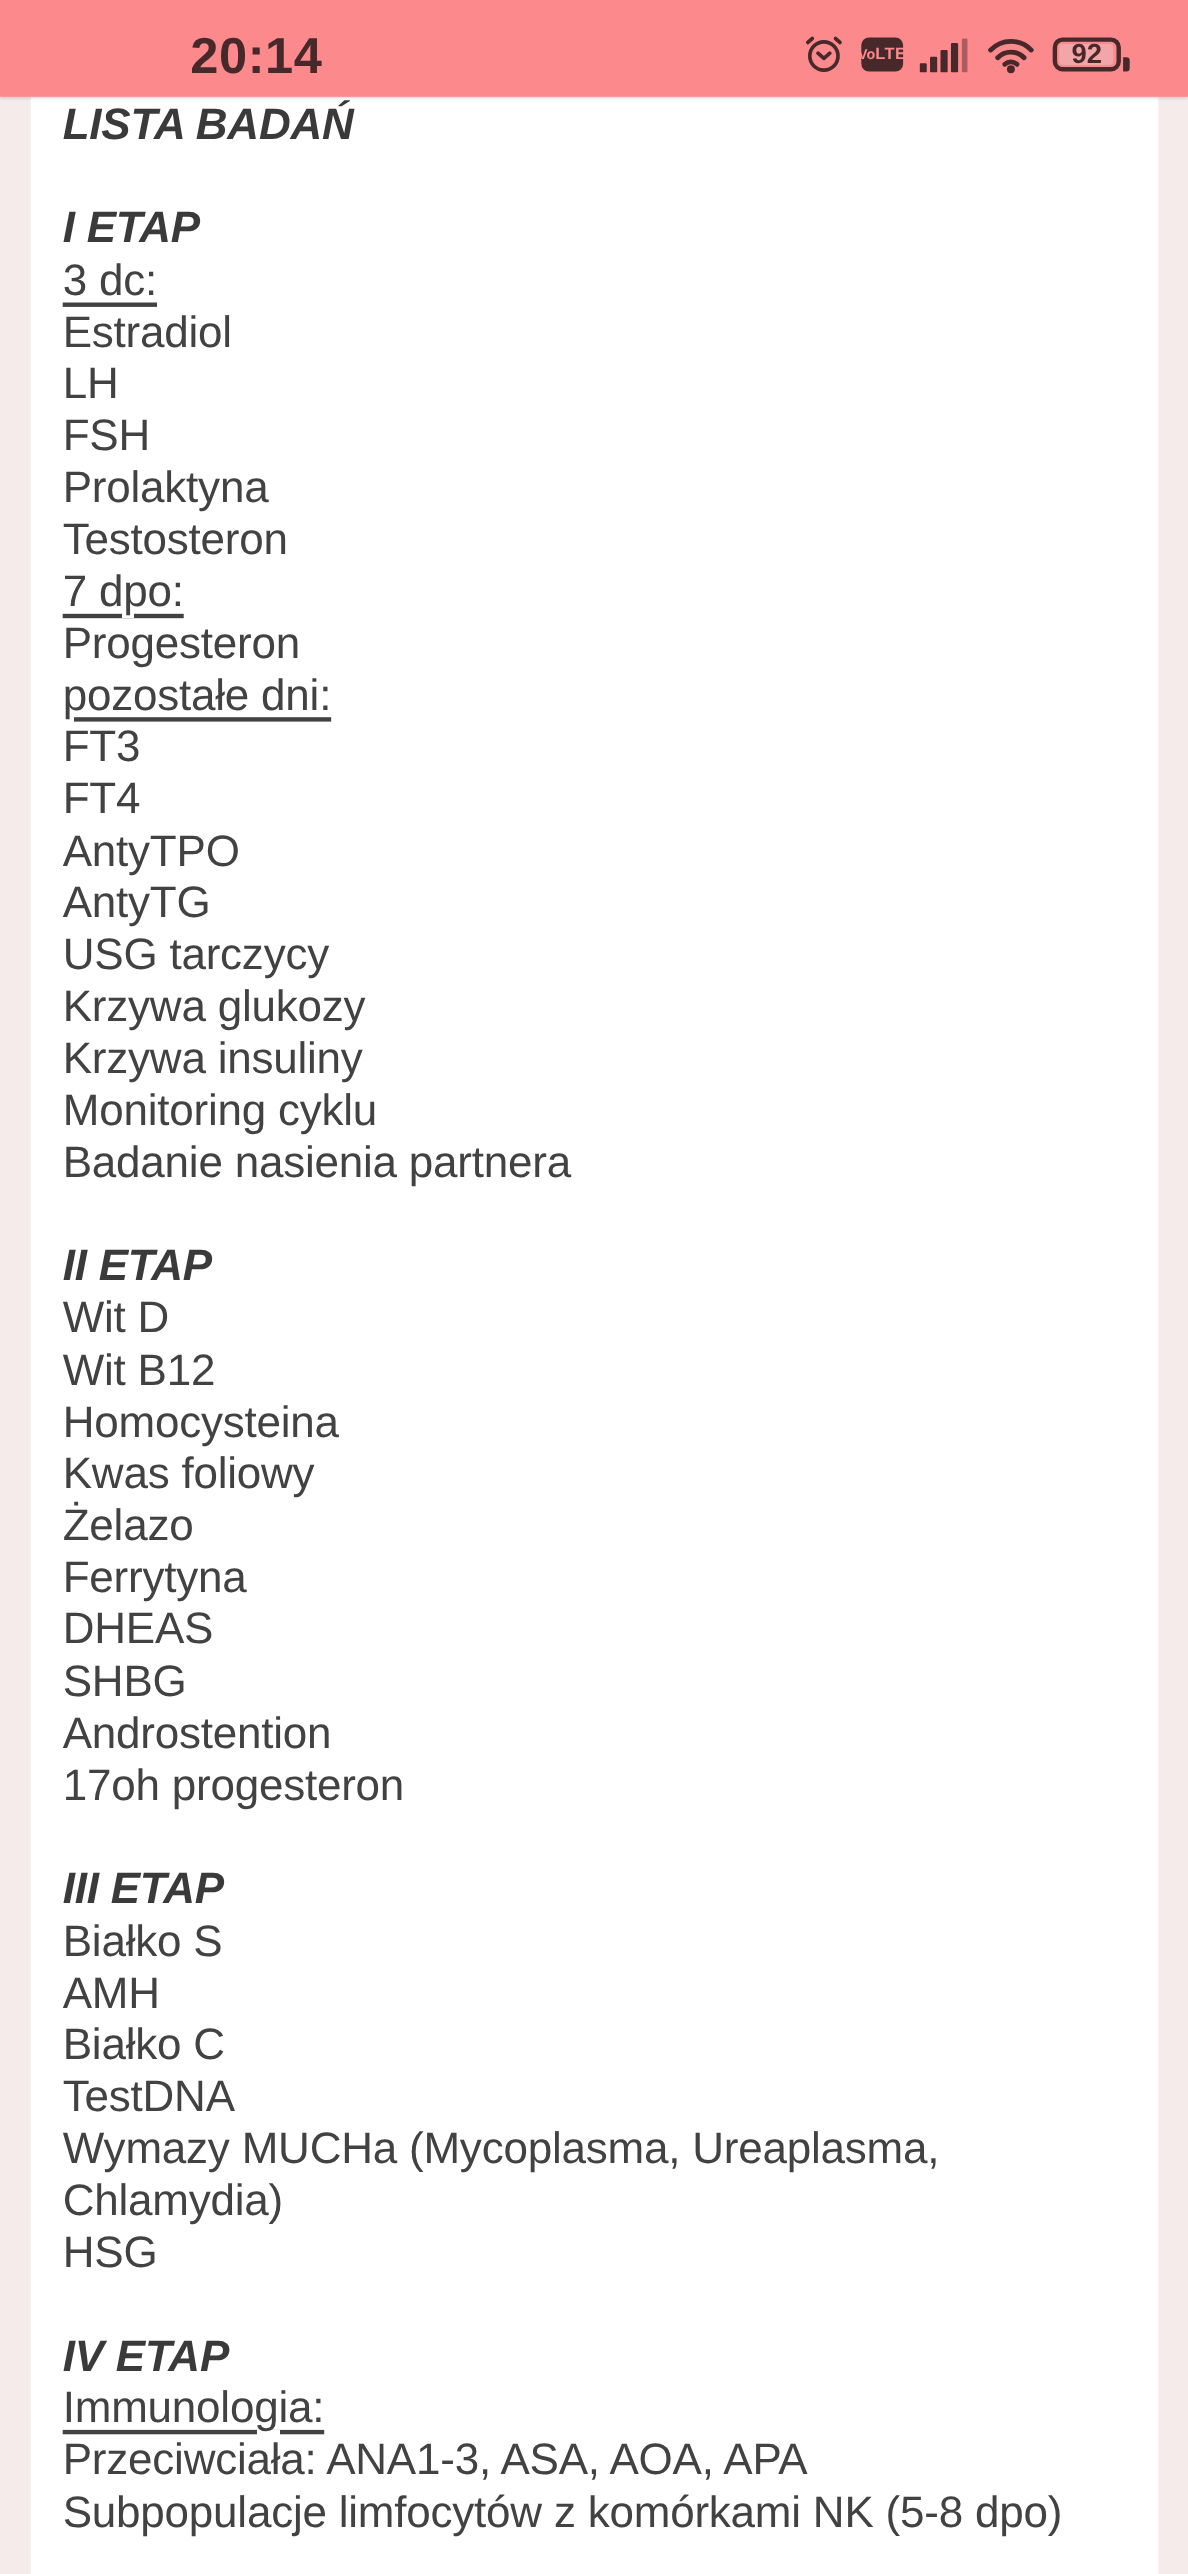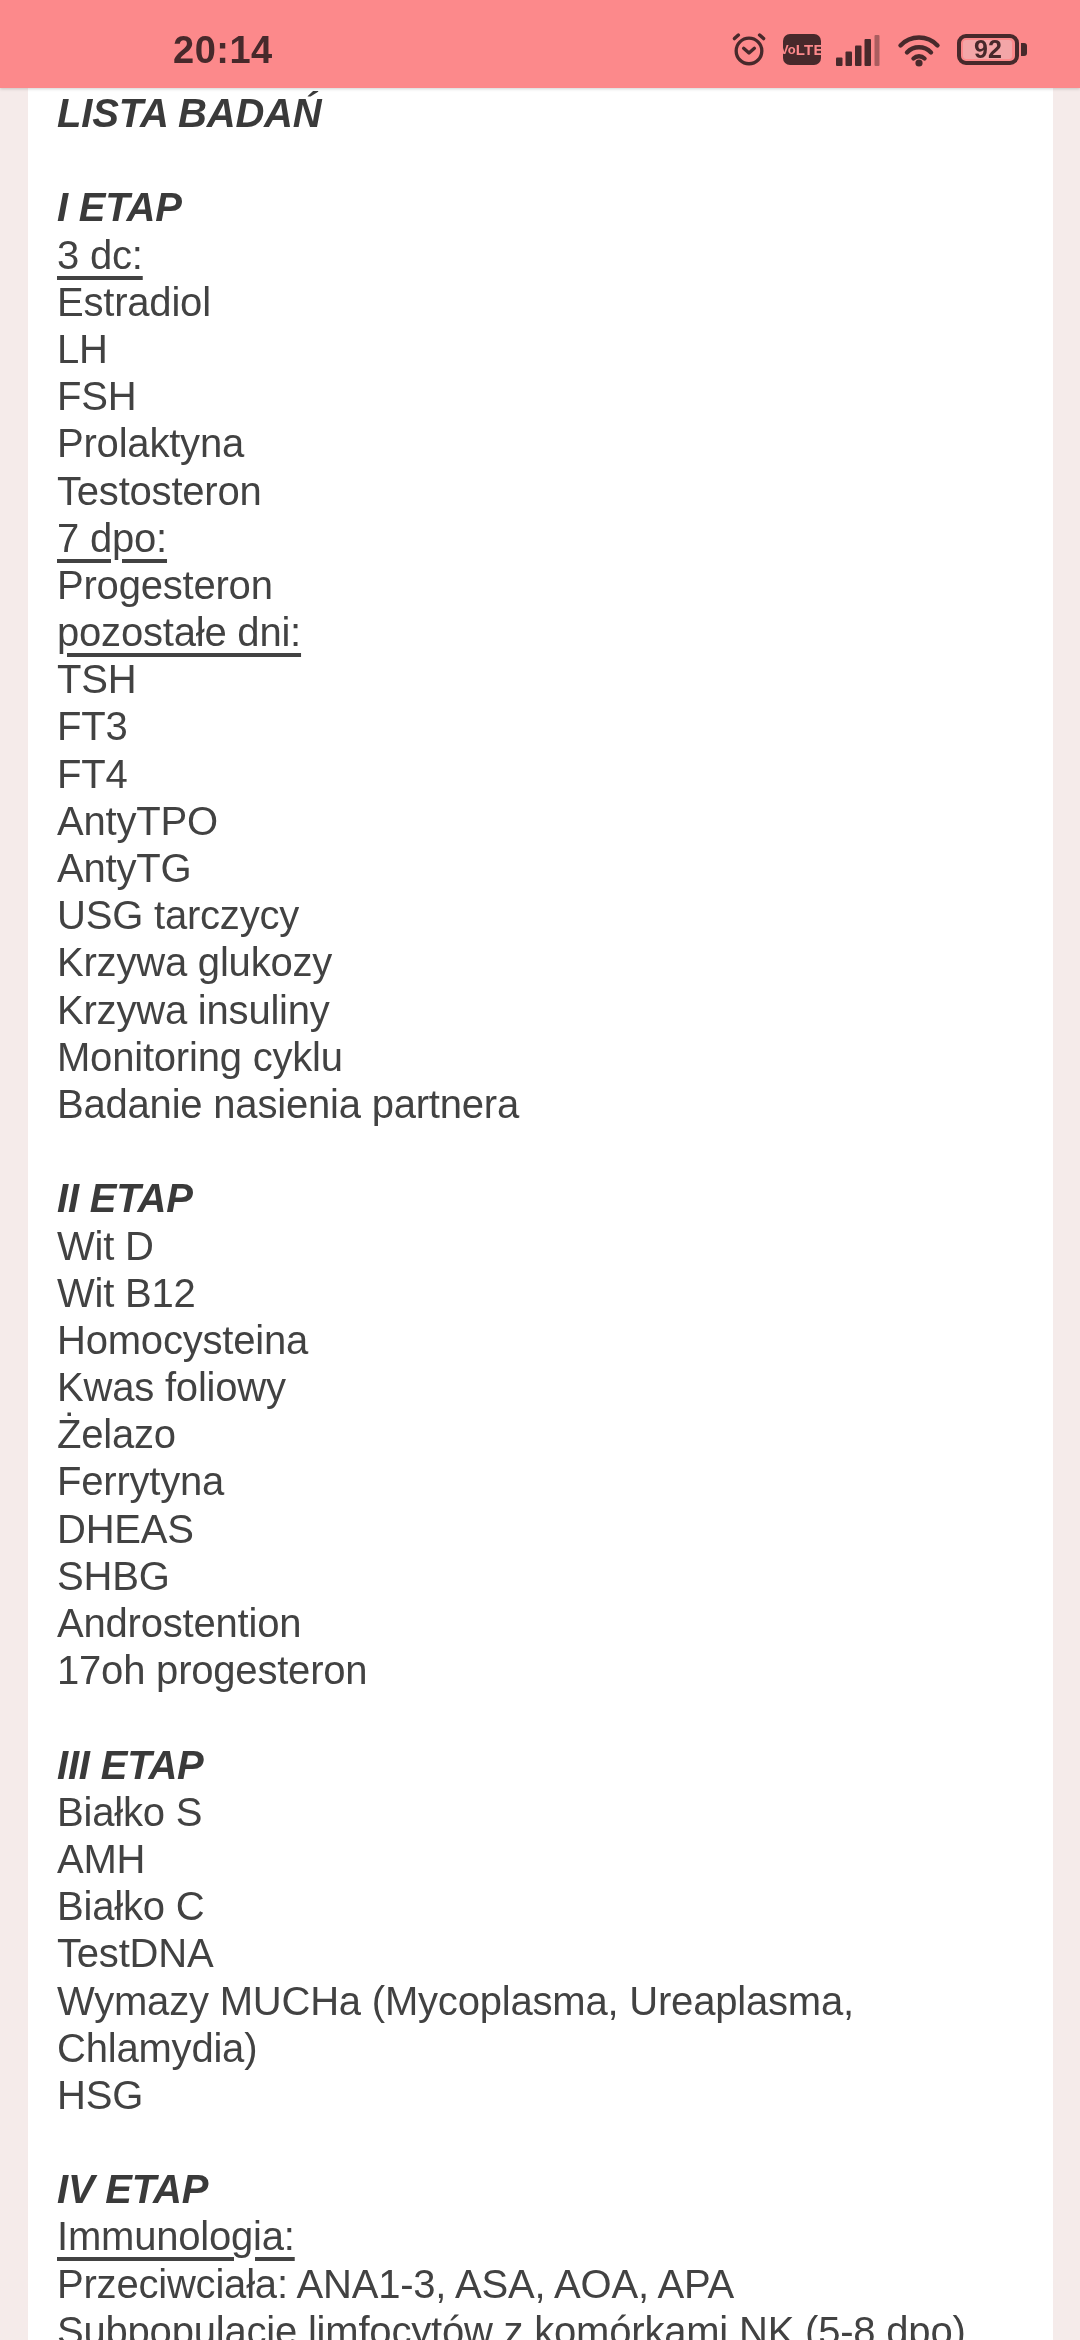--- a/index.html
+++ b/index.html
@@ -13,33 +13,33 @@
   *{margin:0;padding:0;box-sizing:border-box;}
   html,body{width:1080px;height:2340px;overflow:hidden;background:var(--page-bg);
     font-family:"Liberation Sans",sans-serif;}
   
   .statusbar{
     position:absolute;top:0;left:0;width:1080px;height:88px;
     background:var(--bar-bg);display:flex;align-items:center;
     box-shadow:0 1px 3px rgba(0,0,0,.18);z-index:5;
   }
   .time{
-    margin-left:173px;font-size:38px;font-weight:700;color:var(--fg);
+    margin-left:173px;font-size:46px;font-weight:700;color:var(--fg);
     letter-spacing:.5px;padding-top:12px;
   }
   .sicons{margin-left:auto;display:flex;align-items:center;gap:15px;
     padding-right:53px;padding-top:10px;}
   .volte{
     width:38px;height:31px;background:var(--fg);border-radius:7px;
     display:flex;flex-direction:row;align-items:center;justify-content:center;
     color:var(--bar-bg);font-weight:700;line-height:1;
   }
   .volte .vo{font-size:13px;}
   .volte .lte{font-size:15px;letter-spacing:.3px;}
-  .battwrap{display:flex;align-items:center;border-radius:14px;}
+  .battwrap{display:flex;align-items:flex-end;border-radius:14px;}
   .battery{
     position:relative;width:62px;height:31px;border:4px solid var(--fg);
     border-radius:9px;background:transparent;
   }
   .battery .fill{
     position:absolute;left:2px;top:2px;bottom:2px;width:90%;
     background:var(--batt-fill);border-radius:3px;
   }
   .battery .pct{
     position:absolute;left:0;top:0;width:100%;height:100%;
@@ -124,21 +124,20 @@
       <div class="line header">I ETAP</div>
       <div class="line underline">3 dc:</div>
       <div class="line normal">Estradiol</div>
       <div class="line normal">LH</div>
       <div class="line normal">FSH</div>
       <div class="line normal">Prolaktyna</div>
       <div class="line normal">Testosteron</div>
       <div class="line underline">7 dpo:</div>
       <div class="line normal">Progesteron</div>
       <div class="line underline">pozostałe dni:</div>
-      <div class="line normal">TSH</div>
       <div class="line normal">FT3</div>
       <div class="line normal">FT4</div>
       <div class="line normal">AntyTPO</div>
       <div class="line normal">AntyTG</div>
       <div class="line normal">USG tarczycy</div>
       <div class="line normal">Krzywa glukozy</div>
       <div class="line normal">Krzywa insuliny</div>
       <div class="line normal">Monitoring cyklu</div>
       <div class="line normal">Badanie nasienia partnera</div>
       <div class="line blank"></div>

